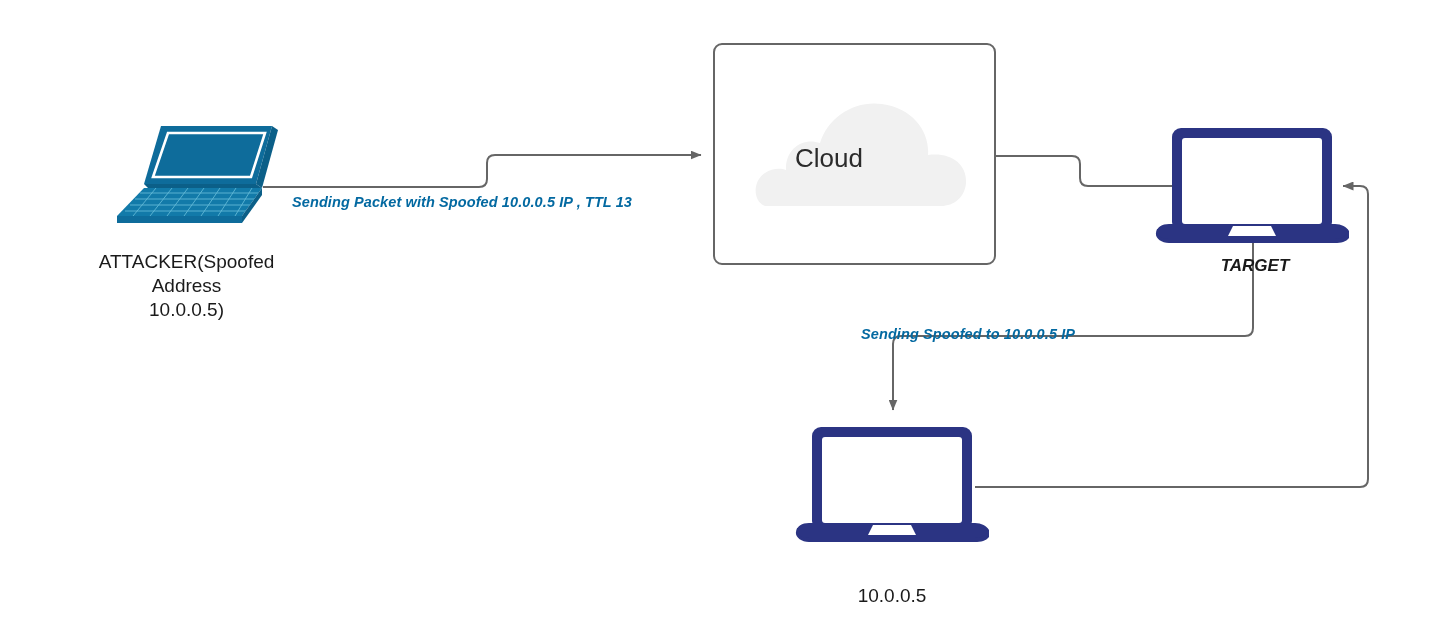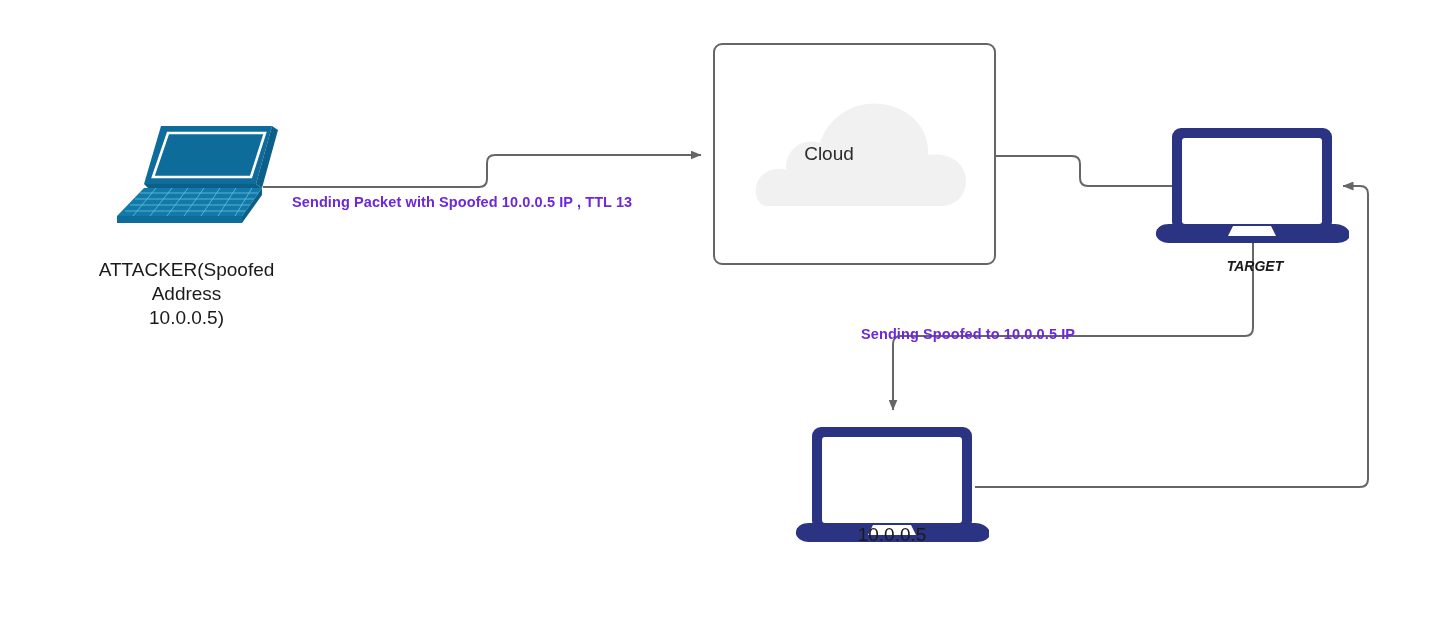--- a/index.html
+++ b/index.html
@@ -32,29 +32,30 @@
     position: absolute;
     text-align: center;
     color: #1a1a1a;
     font-size: 19px;
     line-height: 24px;
     white-space: pre-line;
   }
   .node-label.em {
     font-weight: bold;
     font-style: italic;
-    font-size: 14px;
+    font-size: 17px;
   }
   .edge-label {
     position: absolute;
     font-size: 14.5px;
     font-weight: bold;
-    color: #6d28d9;
+    color: #0369a1;
     white-space: nowrap;
     letter-spacing: 0.1px;
+    font-style: italic;
   }
   
   .cloud-box {
     position: absolute;
     left: 713px;
     top: 43px;
     width: 283px;
     height: 222px;
     box-sizing: border-box;
     border: 2px solid #666666;
@@ -67,21 +68,21 @@
     top: 99px;
     width: 212px;
     height: 107px;
   }
   .cloud-text {
     position: absolute;
     left: 713px;
     top: 143px;
     width: 232px;
     text-align: center;
-    font-size: 19px;
+    font-size: 26px;
     color: #2b2b2b;
   }
   
   .iso-laptop {
     position: absolute;
     left: 106px;
     top: 122px;
     width: 180px;
     height: 104px;
   }
@@ -147,21 +148,21 @@
         <line x1="82" y1="66" x2="61" y2="94"></line>
         <line x1="98" y1="66" x2="78" y2="94"></line>
         <line x1="114" y1="66" x2="95" y2="94"></line>
         <line x1="130" y1="66" x2="112" y2="94"></line>
         <line x1="146" y1="66" x2="129" y2="94"></line>
       </g>
 
       <polygon points="11,94 136,94 136,101 11,101" fill="#0e6c9b"></polygon>
       <polygon points="136,94 156,66 156,73 136,101" fill="#0b5f88"></polygon>
     </svg>
-    <div class="node-label" style="left:64px;top:250px;width:245px;margin-top:8px;">ATTACKER(Spoofed
+    <div class="node-label" style="left:64px;top:250px;width:245px;">ATTACKER(Spoofed
 Address
 10.0.0.5)</div>
   </div>
 
   <div class="node" style="left:0;top:0;width:0;height:0;">
     <div class="cloud-box"></div>
     <svg class="cloud-shape" viewBox="0 0 212 107" width="212" height="107" xmlns="http://www.w3.org/2000/svg">
       <path d="M63,107 C36,107 18,107 10,107 C-2,103 -3,82 10,74 C17,69 26,69 31,71
                C30,49 49,38 65,44 C73,17 101,1 127,5 C158,9 175,33 173,56
                C196,53 212,65 211,84 C210,98 199,107 186,107 Z" fill="#f1f1f1"></path>
@@ -186,21 +187,21 @@
 
   <div class="node" style="left:0;top:0;width:0;height:0;">
     <svg class="laptop" style="left:795px;top:425px;" viewBox="0 0 194 118" width="194" height="118" xmlns="http://www.w3.org/2000/svg">
       <rect x="17" y="2" width="160" height="103" rx="9" ry="9" fill="#2b3483"></rect>
       <rect x="27" y="12" width="140" height="86" rx="3" ry="3" fill="#ffffff"></rect>
       <path d="M14,98 L180,98 C190,98 198,106 194,112 C191,116 186,117 180,117
                L14,117 C6,117 0,112 1,107 C2,101 7,98 14,98 Z" fill="#2b3483"></path>
       <path d="M2,103 L192,103 C194,108 188,113 180,113 L14,113 C6,113 0,109 2,103 Z" fill="#2b3483"></path>
       <path d="M78,100 L116,100 L121,110 L73,110 Z" fill="#ffffff"></path>
     </svg>
-    <div class="node-label" style="left:812px;top:523px;width:160px;text-align:center;">10.0.0.5</div>
+    <div class="node-label" style="left:812px;top:584px;width:160px;text-align:center;">10.0.0.5</div>
   </div>
 
   <div class="edge-label" style="left:292px;top:194px;">Sending Packet with Spoofed 10.0.0.5 IP , TTL 13</div>
 
   <div class="edge-label" style="left:861px;top:326px;">Sending Spoofed to 10.0.0.5 IP</div>
 
 
 </div>
 
 </body></html>

